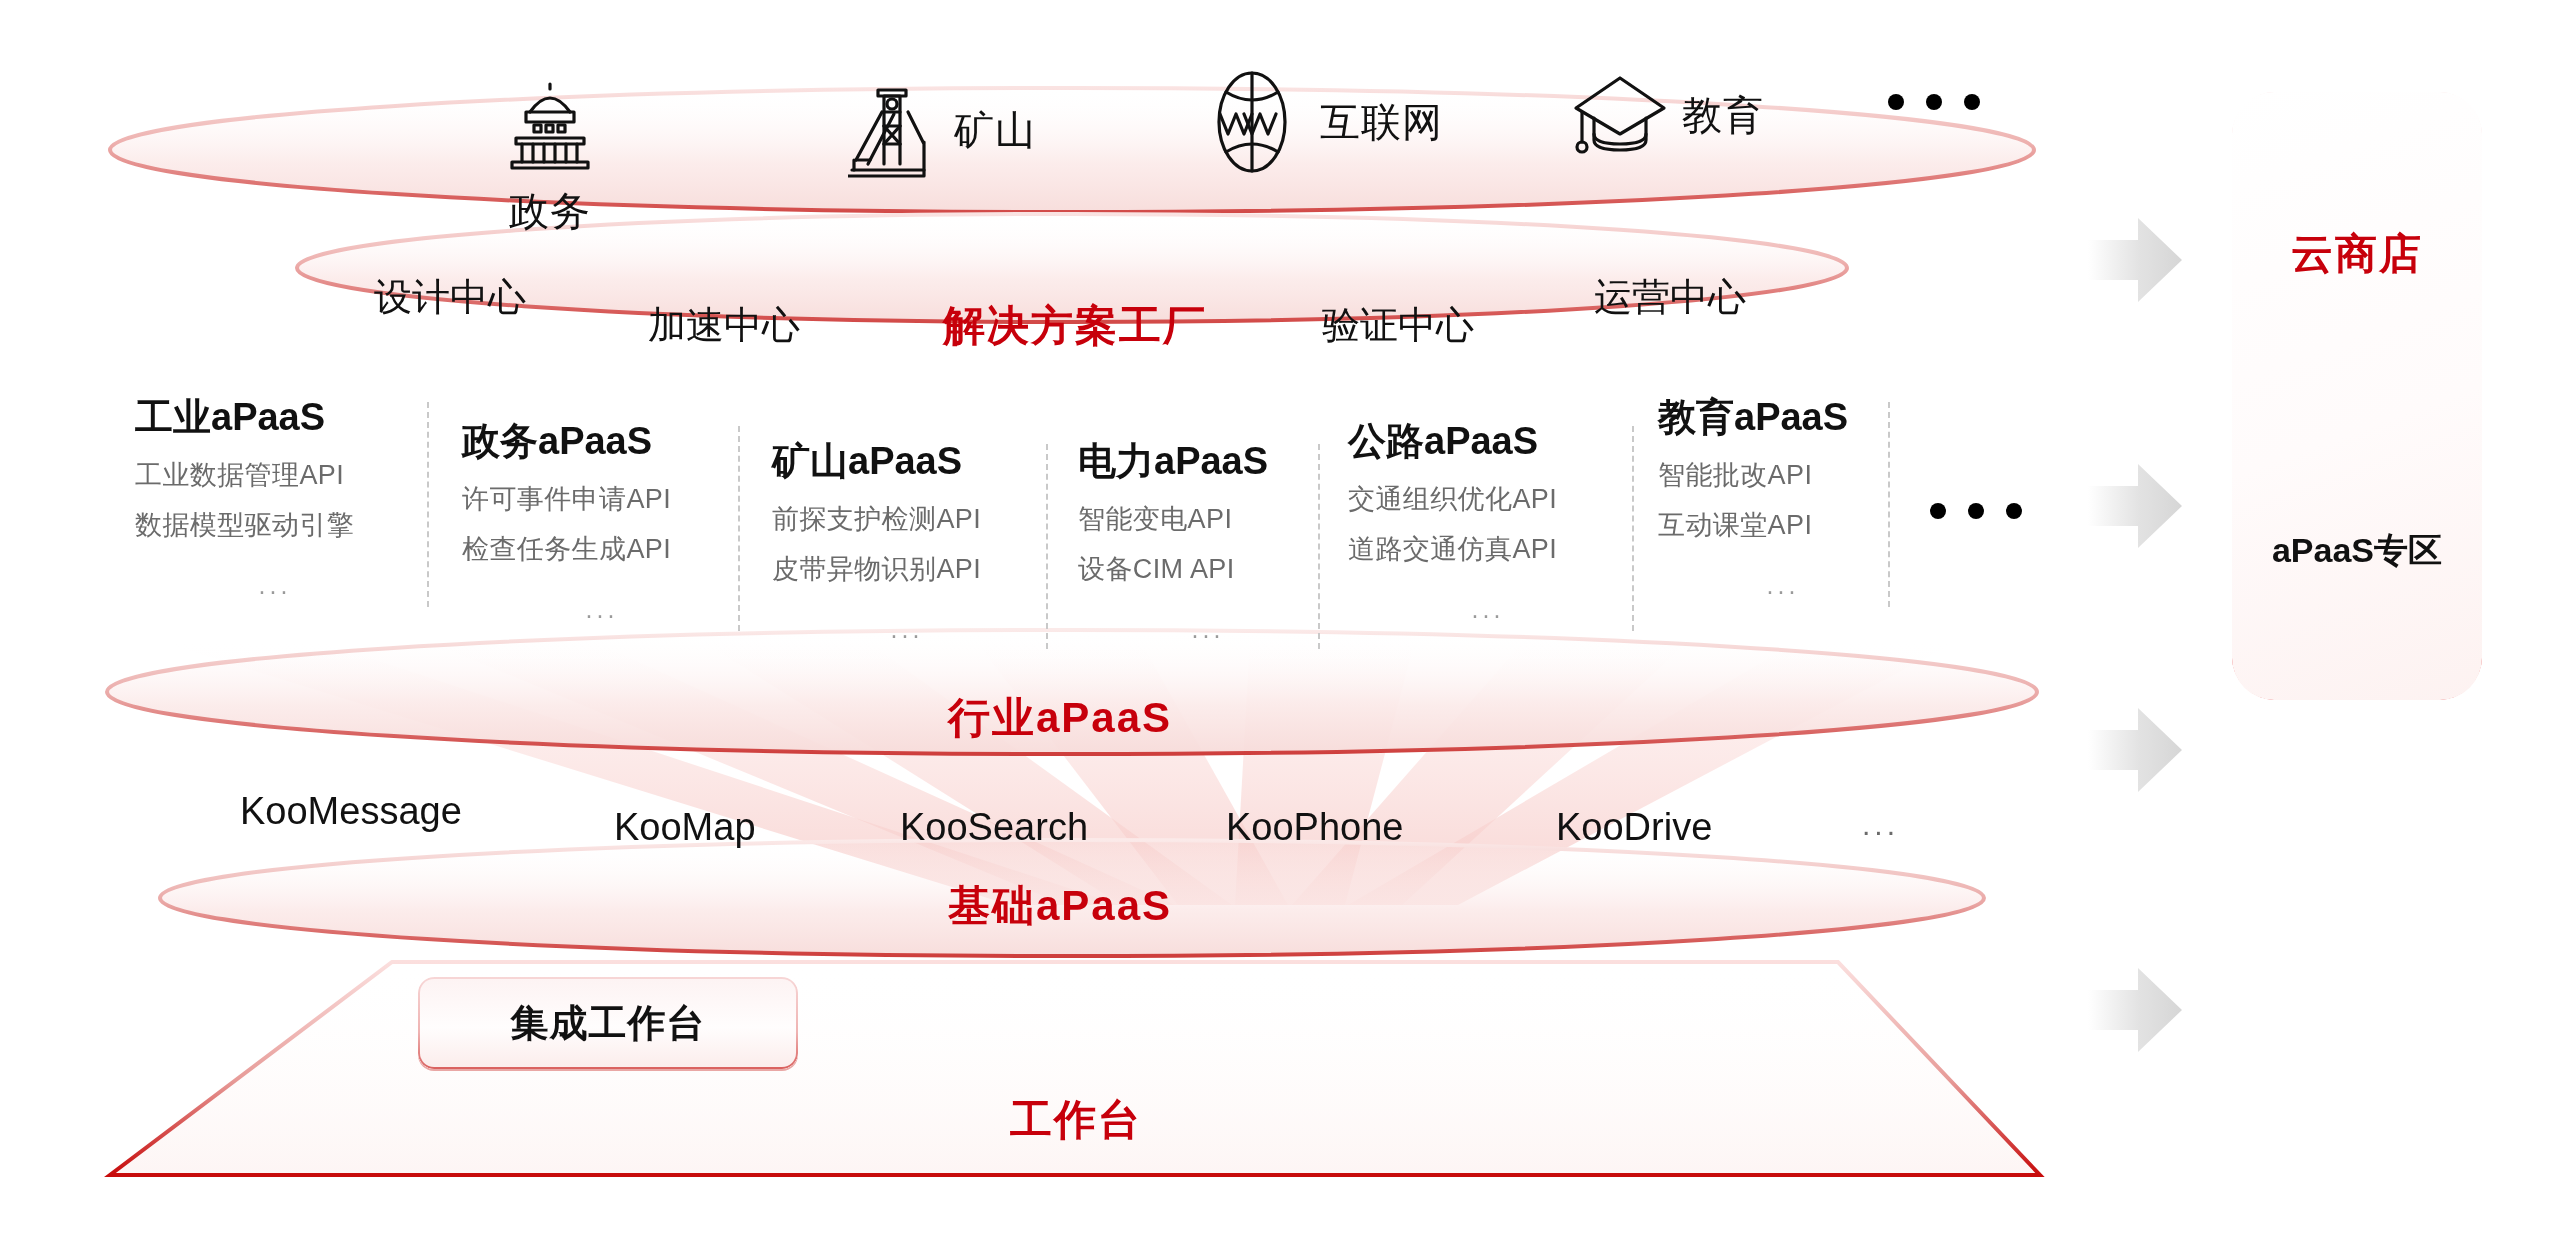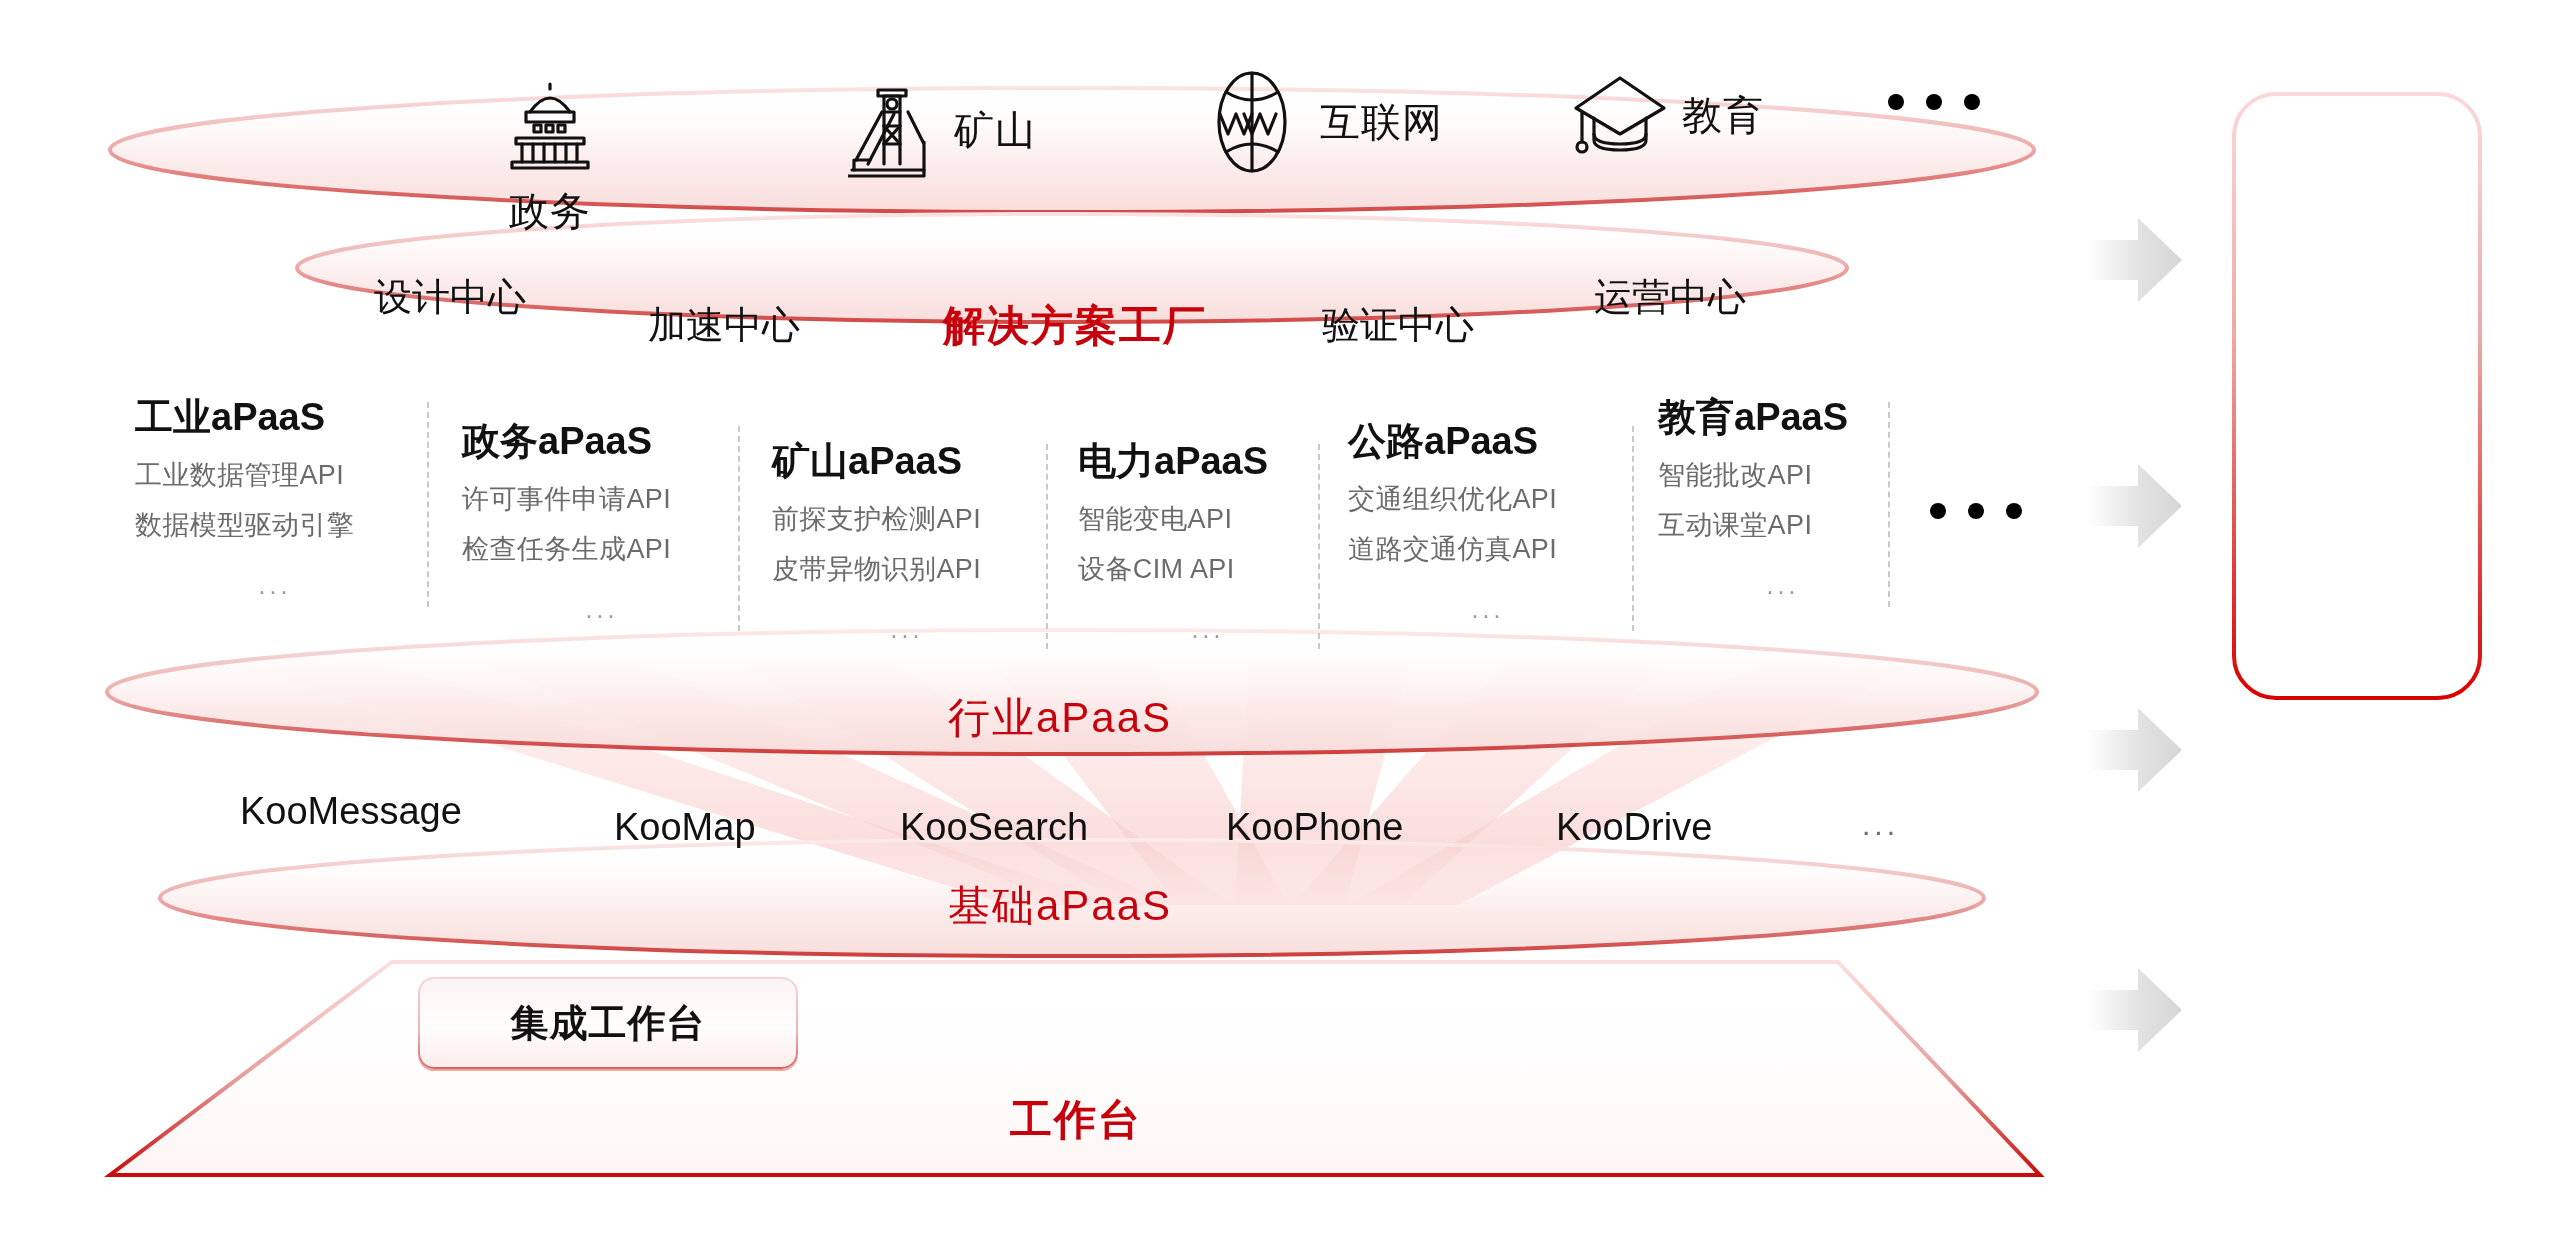--- a/index.html
+++ b/index.html
@@ -29,21 +29,21 @@
   
   #cols{position:absolute;left:0;top:392px;width:2040px;height:260px;}
   .col{position:absolute;top:0;}
   .col .t{font-size:38px;font-weight:bold;color:#111;letter-spacing:0px;}
   .col .api{font-size:27px;color:#6b6b6b;margin-top:14px;letter-spacing:0.4px;}
   .col .ell{font-size:25px;color:#9a9a9a;letter-spacing:4px;margin-top:28px;}
   .vdash{position:absolute;top:10px;width:0;height:205px;
          border-left:2px dashed #c9c9c9;}
 
   
-  .band-cap{position:absolute;font-size:42px;font-weight:normal;color:#C7000B;letter-spacing:2px;}
+  .band-cap{position:absolute;font-size:42px;font-weight:bold;color:#C7000B;letter-spacing:2px;}
 
   
   .koo{position:absolute;font-size:38px;color:#111;}
   .koo-el{position:absolute;font-size:30px;color:#6b6b6b;letter-spacing:4px;}
 
   
   .wb-card{
     position:absolute;width:380px;height:92px;border-radius:16px;
     background:linear-gradient(180deg,#fdf3f3 0%,#fffdfd 55%,#fbeceb 100%);
     display:flex;align-items:center;justify-content:center;
@@ -305,14 +305,19 @@
   <div class="koo" style="left:1226px;top:806px;">KooPhone</div>
   <div class="koo" style="left:1556px;top:806px;">KooDrive</div>
   <div class="koo-el" style="left:1862px;top:808px;">...</div>
 
   <div class="wb-card" style="left:418px;top:977px;">
     <span>集成工作台</span>
   </div>
 
   <div class="wb-cap" style="left:1010px;top:1092px;">工作台</div>
 
+  <div id="store">
+    <div class="inner"></div>
+    <div class="store-t1">云商店</div>
+    <div class="store-t2">aPaaS专区</div>
+  </div>
 
 </div>
 
 </body></html>

